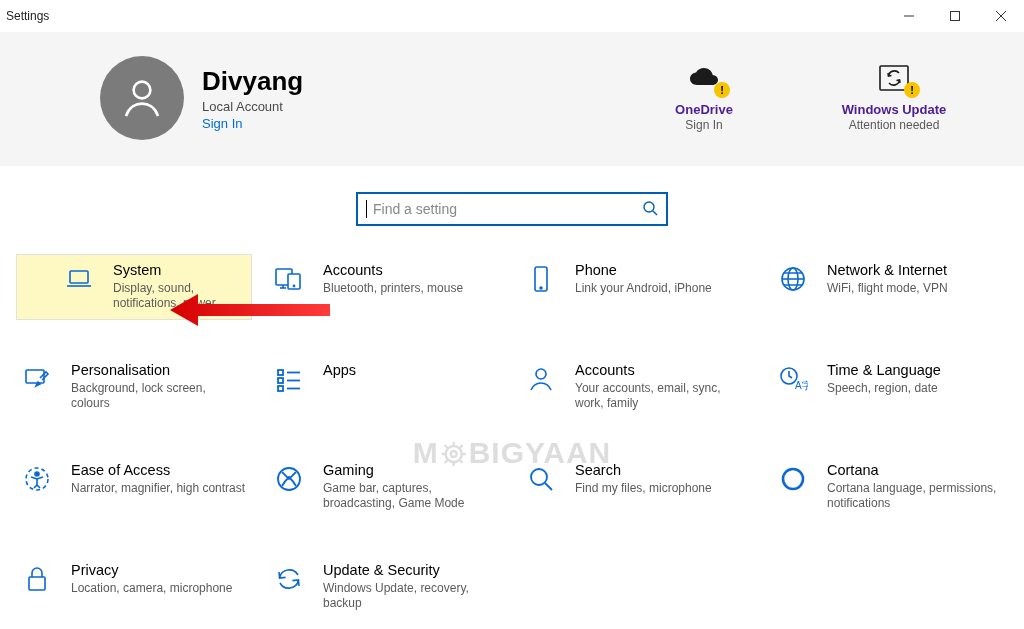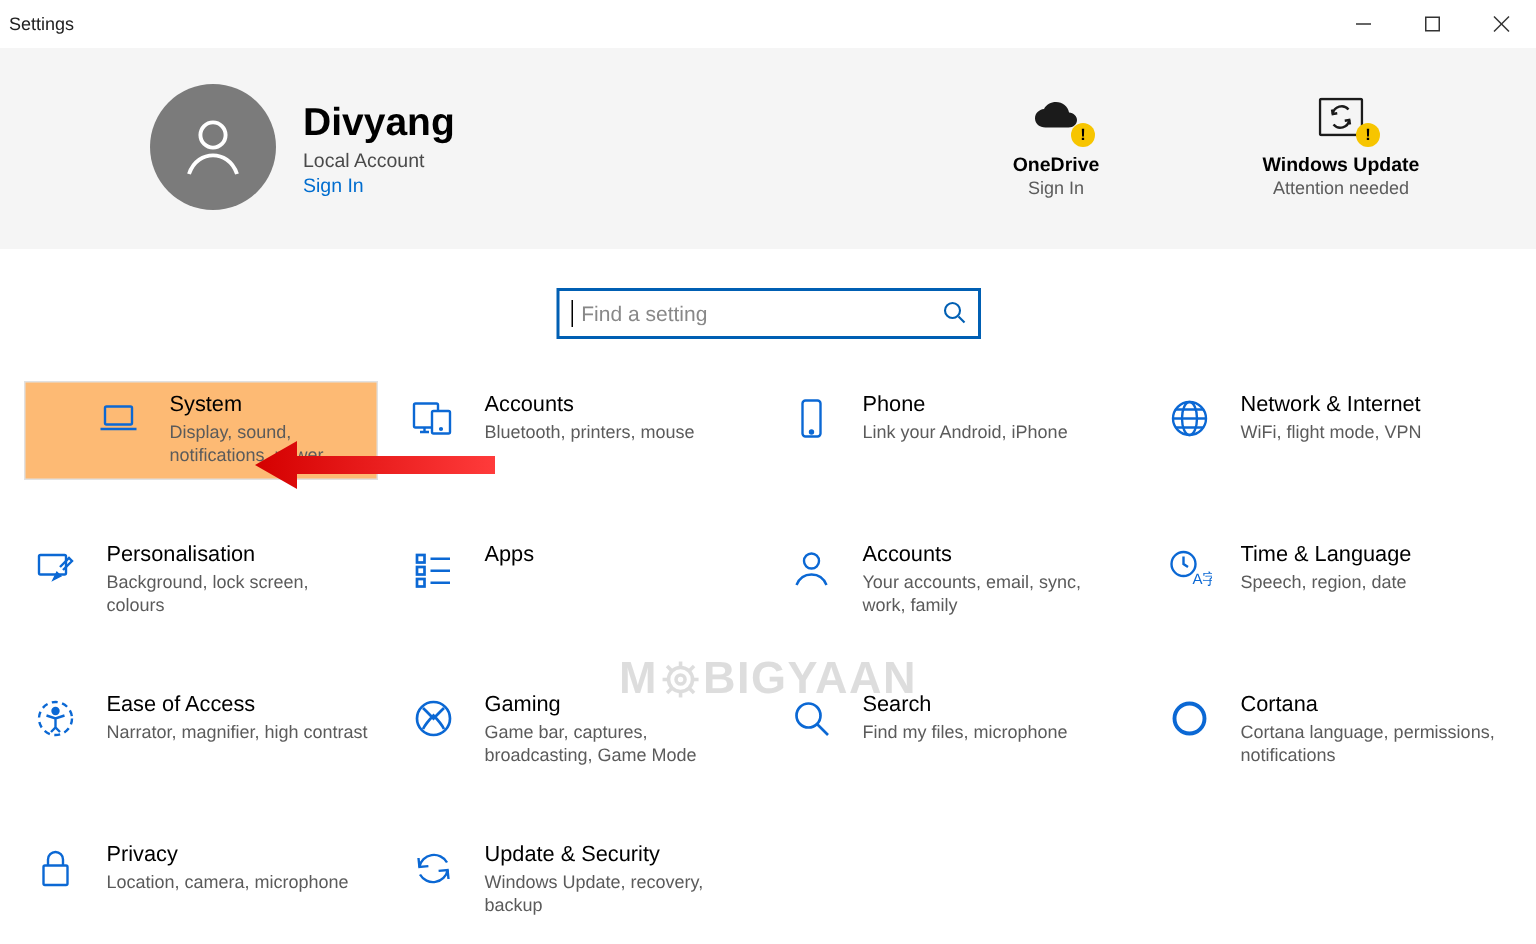--- a/index.html
+++ b/index.html
@@ -70,30 +70,30 @@
   .header-spacer { flex: 1; }
   .header-tiles { display: flex; gap: 70px; margin-right: 70px; }
   .header-tile { display: flex; flex-direction: column; align-items: center; text-align: center; width: 120px; }
   .header-tile .icon-wrap { position: relative; width: 36px; height: 28px; display:flex; align-items:center; justify-content:center; }
   .header-tile .badge {
     position: absolute; right: -8px; bottom: -6px;
     width: 16px; height: 16px; border-radius: 50%;
     background: var(--warn); display:flex; align-items:center; justify-content:center;
     font-size: 11px; font-weight: 700; color: #000;
   }
-  .header-tile .label { font-size: 13px; font-weight: 600; margin-top: 10px; color: #000000;}
+  .header-tile .label { font-size: 13px; font-weight: 600; margin-top: 10px; color: #4c1d95;}
   .header-tile .sub { font-size: 12px; color: #5b5b5b; margin-top: 1px; }
 
   
   .search-wrap {
     display: flex; justify-content: center;
     padding: 26px 0 28px 0;
   }
   .search-box {
-    width: 283px; height: 34px;
+    width: 312px; height: 34px;
     border: 2px solid var(--search-border);
     display: flex; align-items: center;
     padding: 0 6px 0 8px;
   }
   .search-box input {
     flex: 1; border: 0; outline: 0;
     font-size: 14px; background: transparent;
     color: #333;
   }
   .search-box input::placeholder { color: #888; font-style: normal; }
@@ -111,21 +111,21 @@
     row-gap: 34px;
     padding: 0 20px;
     justify-content: center;
   }
   .tile {
     display: flex; align-items: flex-start;
     padding: 6px 4px;
     min-height: 66px;
     border: 1px solid transparent;
   }
-  .tile.highlighted { border: 1px solid #e1e1e1; background: #fdba74; padding-left: 46px; }
+  .tile.highlighted { border: 1px solid #e1e1e1; background: #fef9c3; padding-left: 46px; }
   .tile .icon {
     width: 32px; height: 32px;
     color: var(--accent);
     display: flex; align-items: center; justify-content: center;
     flex-shrink: 0;
     margin-top: 2px;
   }
   .tile .text { margin-left: 18px; }
   .tile .name { font-size: 14.5px; color: #000; line-height: 18px; }
   .tile .desc { font-size: 12px; color: #5b5b5b; line-height: 15px; margin-top: 2px; max-width: 180px; }

